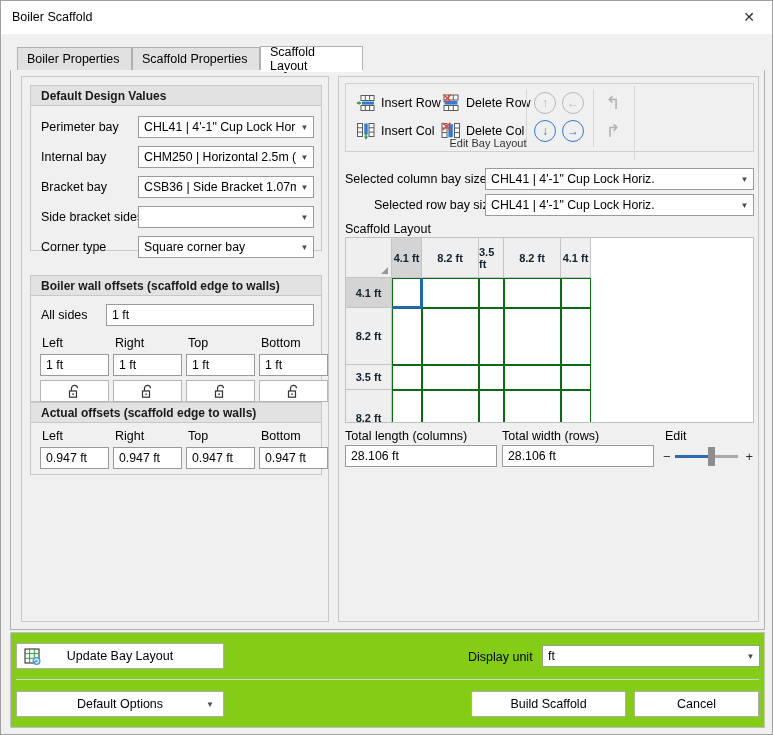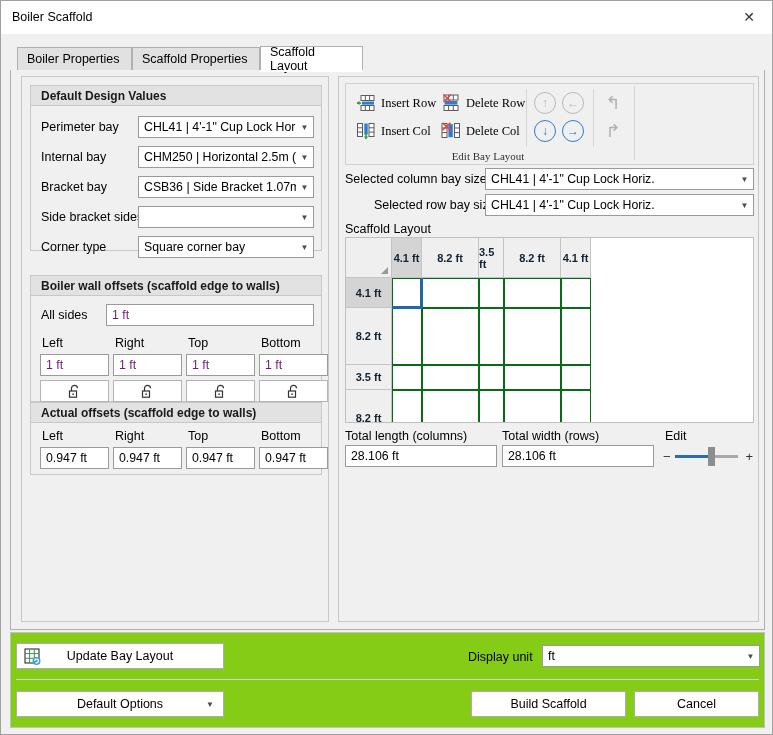--- a/index.html
+++ b/index.html
@@ -86,40 +86,40 @@
   }
   .combo .arrow {
     width: 17px; display:flex; align-items:center; justify-content:center;
     color:#4a4a4a; font-size:8px;
   }
   
   .tbox {
     position: absolute; height: 22px; background: #fff;
     border: 1px solid #9a9a9a;
     display: flex; align-items: center; padding-left: 5px;
-    font-size: 12.3px; color:#701a75;
+    font-size: 12.3px; color:#000000;
   }
   .tbox.ro { background:#fff; color:#000; }
 
   
   .lockbtn {
     position: absolute; height: 22px; background: #fff;
     border: 1px solid #b5b5b5;
     display: flex; align-items: center; justify-content: center;
     cursor: pointer;
   }
 
   
   .rpanel {
     position: absolute; left: 327px; top: 6px; width: 421px; height: 546px;
     border: 1px solid #c8c8c8; background: #f0f0f0;
   }
   .ribbon {
-    position: absolute; left: 6px; top: 6px; width: 409px; height: 82px;
-    background: #f0f0f0; border: 1px solid #d0d0d0; font-family: Liberation Serif, serif;
+    position: absolute; left: 6px; top: 6px; width: 409px; height: 69px;
+    background: #f0f0f0; border: 1px solid #d0d0d0;
   }
   .ribbon .sep {
     position: absolute; width: 1px; background: #d6d6d6; top: 5px; height: 58px;
   }
   .ribbon .ribcap {
     position: absolute; left: 0; right: 0; bottom: 2px;
     text-align: center; font-size: 11px; color: #333;
   }
   .ribbtn {
     position: absolute; height: 26px; display: flex; align-items: center;

